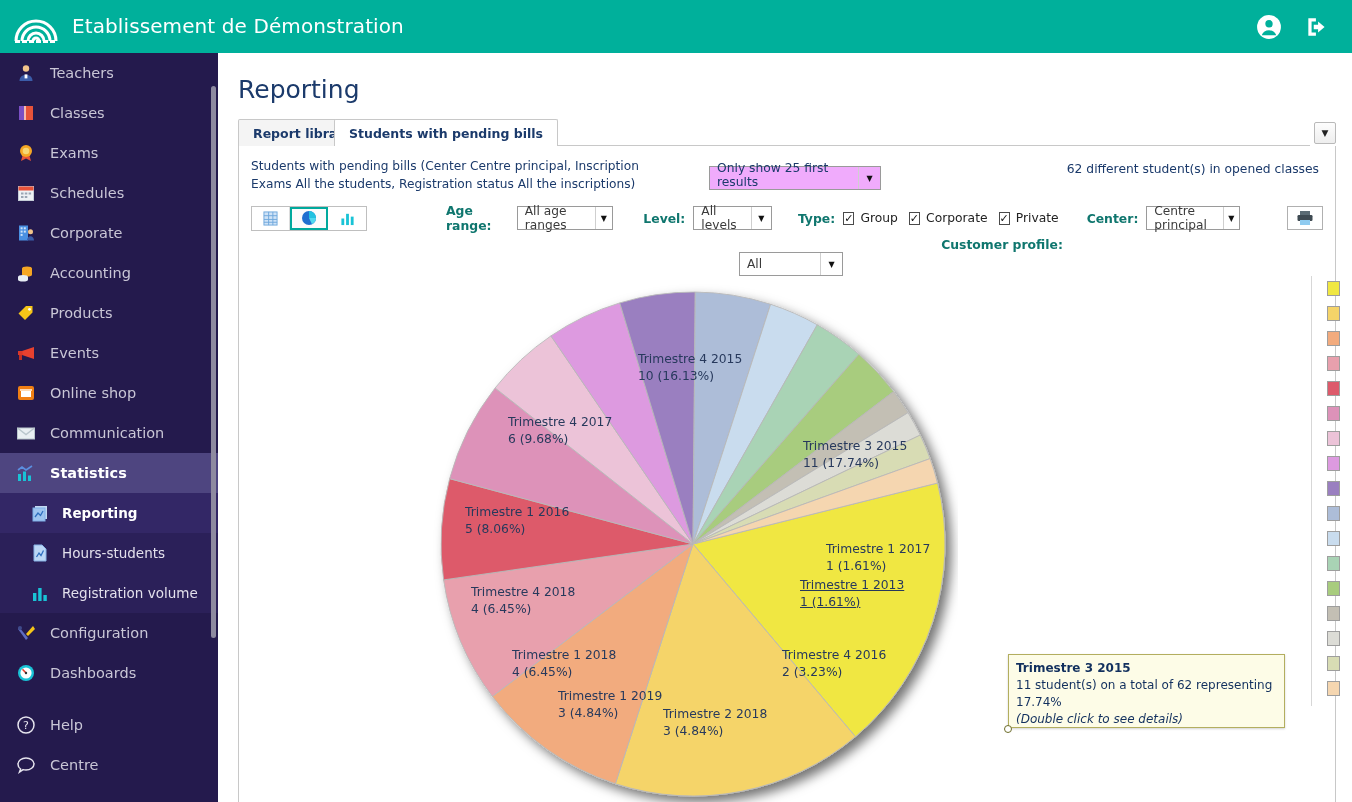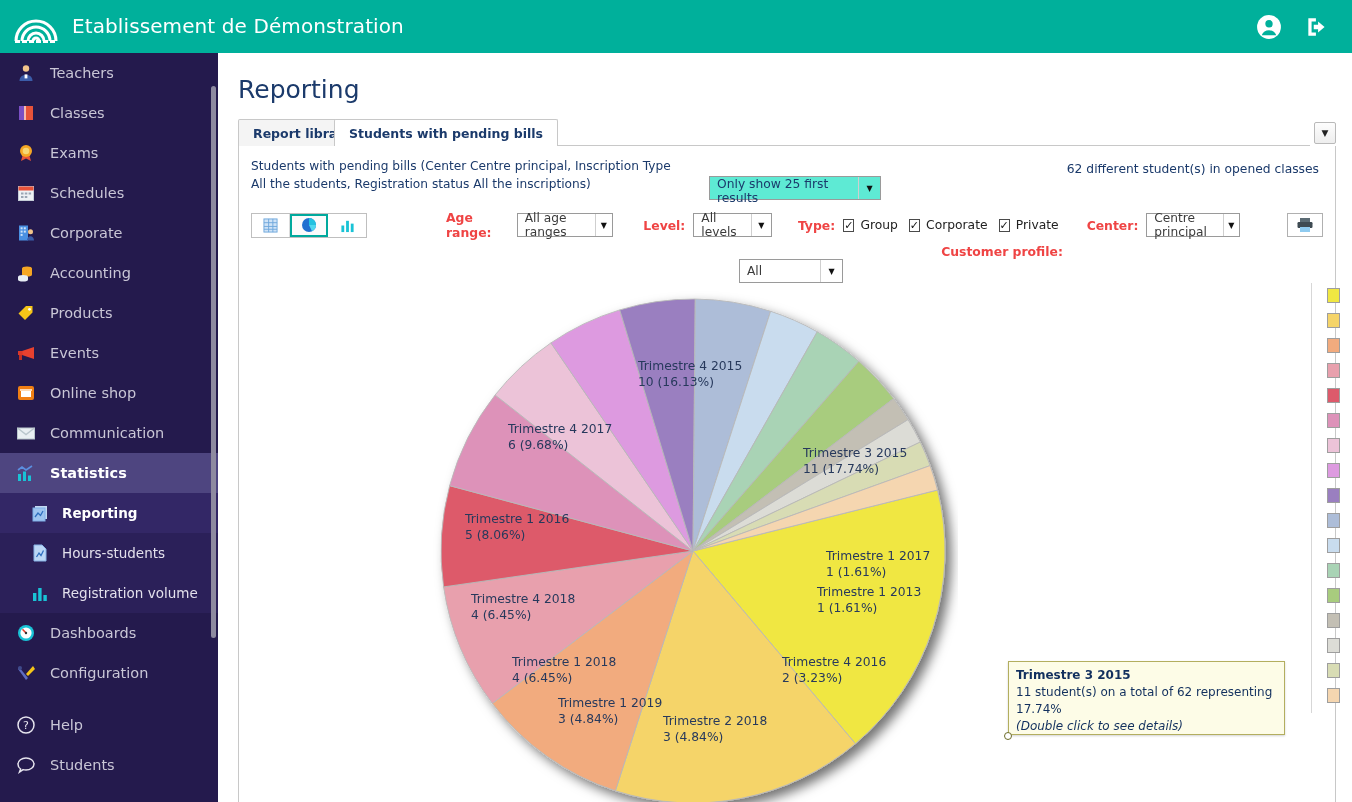--- a/index.html
+++ b/index.html
@@ -80,43 +80,43 @@
 
   
   .panel {
     position: relative; margin-left: 4px; border: 1px solid #c8c8c8; border-top: none;
     height: 672px; background: #fff;
   }
 
   .desc-row { display: flex; align-items: flex-start; padding: 12px 14px 0 12px; }
   .desc-text { font-size: 12.2px; color: #1b3a6b; line-height: 1.45; width: 420px; }
   .only-show {
-    margin-left: 38px; margin-top: 18px;
-    display: flex; align-items: flex-start; height: 24px; width: 172px;
-    border: 1px solid #9a9a9a; background: #5eead4; font-size: 12.3px; color: #1b3a6b;
+    margin-left: 38px; margin-top: 8px;
+    display: flex; align-items: flex-end; height: 24px; width: 172px;
+    border: 1px solid #9a9a9a; background: #f0abfc; font-size: 12.3px; color: #1b3a6b;
     padding-left: 7px; cursor: pointer;
   }
   .only-show .sel-arrow {
     margin-left: auto; width: 24px; height: 22px; border-left: 1px solid #cfcfcf;
     display: flex; align-items: center; justify-content: center; font-size: 8px; color:#111;
   }
   .count-text {
     margin-left: auto; margin-right: 2px; font-size: 12.3px; color: #1b3a6b; margin-top: 4px;
   }
 
   
   .toolbar { display: flex; align-items: center; padding: 10px 12px 0 12px; position: relative; }
   .viewgroup { display: flex; border: 1px solid #bfbfbf; height: 25px; background:#fff; }
   .vbtn {
     width: 38px; height: 23px; display: flex; align-items: center; justify-content: center;
     cursor: pointer; border-right: 1px solid #dcdcdc; background: #fff;
   }
   .vbtn:last-child { border-right: none; }
   .vbtn.active { border: 2px solid #00a99d; background: #fbfbfb; }
-  .lbl { font-size: 12.4px; font-weight: 700; color: #ef4444; }
+  .lbl { font-size: 12.4px; font-weight: 700; color: #0f766e; }
   .combo {
     display: flex; align-items: center; height: 24px;
     border: 1px solid #9a9a9a; background: #fff; font-size: 12.2px; color: #3a3a3a;
     padding-left: 7px; cursor: pointer;
   }
   .combo .sel-arrow {
     margin-left: auto; width: 22px; height: 22px; border-left: 1px solid #cfcfcf;
     display: flex; align-items: center; justify-content: center; font-size: 8px; color:#111;
   }
   .cbx {
@@ -355,78 +355,78 @@
               <rect x="13.4" y="12" width="3.4" height="6"></rect>
             </g>
           </svg>
       </span>
       <span>Registration volume</span>
     </div>
 
     <div class="nav-item">
       <span class="ico">
         <svg width="20" height="20" viewBox="0 0 20 20">
+            <path d="M3 4l9 11-2 2L2 6z" fill="#5c6bc0"></path>
+            <path d="M17 3l-7 8 2 2 7-7z" fill="#f5c518"></path>
+            <circle cx="4" cy="5" r="2" fill="#3f4a8a"></circle>
+          </svg>
+      </span>
+      <span>Configuration</span>
+    </div>
+    <div class="nav-item">
+      <span class="ico">
+        <svg width="20" height="20" viewBox="0 0 20 20">
             <circle cx="10" cy="10" r="8" fill="#19c3d6"></circle>
             <circle cx="10" cy="10" r="5.6" fill="#fdfdfd"></circle>
             <path d="M10 10L6.5 6.2" stroke="#e8412f" stroke-width="1.6"></path>
             <circle cx="10" cy="10" r="1.2" fill="#333"></circle>
           </svg>
       </span>
       <span>Dashboards</span>
     </div>
-    <div class="nav-item">
-      <span class="ico">
-        <svg width="20" height="20" viewBox="0 0 20 20">
-            <path d="M3 4l9 11-2 2L2 6z" fill="#5c6bc0"></path>
-            <path d="M17 3l-7 8 2 2 7-7z" fill="#f5c518"></path>
-            <circle cx="4" cy="5" r="2" fill="#3f4a8a"></circle>
-          </svg>
-      </span>
-      <span>Configuration</span>
-    </div>
 
     <div class="nav-spacer"></div>
 
     <div class="nav-item">
       <span class="ico">
         <svg width="20" height="20" viewBox="0 0 20 20">
             <circle cx="10" cy="10" r="8" fill="none" stroke="#e6e4ee" stroke-width="1.5"></circle>
             <text x="10" y="14" font-size="11" fill="#e6e4ee" text-anchor="middle" font-family="DejaVu Sans">?</text>
           </svg>
       </span>
       <span>Help</span>
     </div>
     <div class="nav-item">
       <span class="ico">
         <svg width="20" height="20" viewBox="0 0 20 20">
             <path d="M10 3c4.4 0 8 2.7 8 6s-3.6 6-8 6c-1 0-2-.15-2.9-.4L3.5 17l1.1-3A5.9 5.9 0 0 1 2 9c0-3.3 3.6-6 8-6z" fill="none" stroke="#e6e4ee" stroke-width="1.5"></path>
           </svg>
       </span>
-      <span>Students</span>
+      <span>Centre</span>
     </div>
 
     <div class="sb-scroll"></div>
   </div>
 
   <div class="main">
     <div class="page-title">Reporting</div>
 
     <div class="tabrow">
       <div class="tab-filler"></div>
       <div class="tab" style="left:0;">Report library</div>
       <div class="tab active" style="left:96px;">Students with pending bills</div>
       <div class="tab-menu-btn">
         <span>▼</span>
       </div>
     </div>
 
     <div class="panel">
 
       <div class="desc-row">
-        <div class="desc-text">Students with pending bills (Center Centre principal, Inscription Type All the students, Registration status All the inscriptions)</div>
+        <div class="desc-text">Students with pending bills (Center Centre principal, Inscription Exams All the students, Registration status All the inscriptions)</div>
         <div class="only-show">
           <span>Only show 25 first results</span>
           <span class="sel-arrow">▼</span>
         </div>
         <div class="count-text">62 different student(s) in opened classes</div>
       </div>
 
       <div class="toolbar">
         <div class="viewgroup">
           <div class="vbtn">
@@ -558,21 +558,21 @@
                 <div>3 (4.84%)</div>
               </div>
               <div class="pie-label" style="left: 235px; top: 427px;">
                 <div>Trimestre 2 2018</div>
                 <div>3 (4.84%)</div>
               </div>
               <div class="pie-label" style="left: 354px; top: 368px;">
                 <div>Trimestre 4 2016</div>
                 <div>2 (3.23%)</div>
               </div>
-              <div class="pie-label" style="left: 389px; top: 298px;">
+              <div class="pie-label" style="left: 372px; top: 298px; text-decoration: underline;">
                 <div>Trimestre 1 2013</div>
                 <div>1 (1.61%)</div>
               </div>
               <div class="pie-label" style="left: 398px; top: 262px;">
                 <div>Trimestre 1 2017</div>
                 <div>1 (1.61%)</div>
               </div>
               <div class="pie-label" style="left: 375px; top: 159px;">
                 <div>Trimestre 3 2015</div>
                 <div>11 (17.74%)</div>

